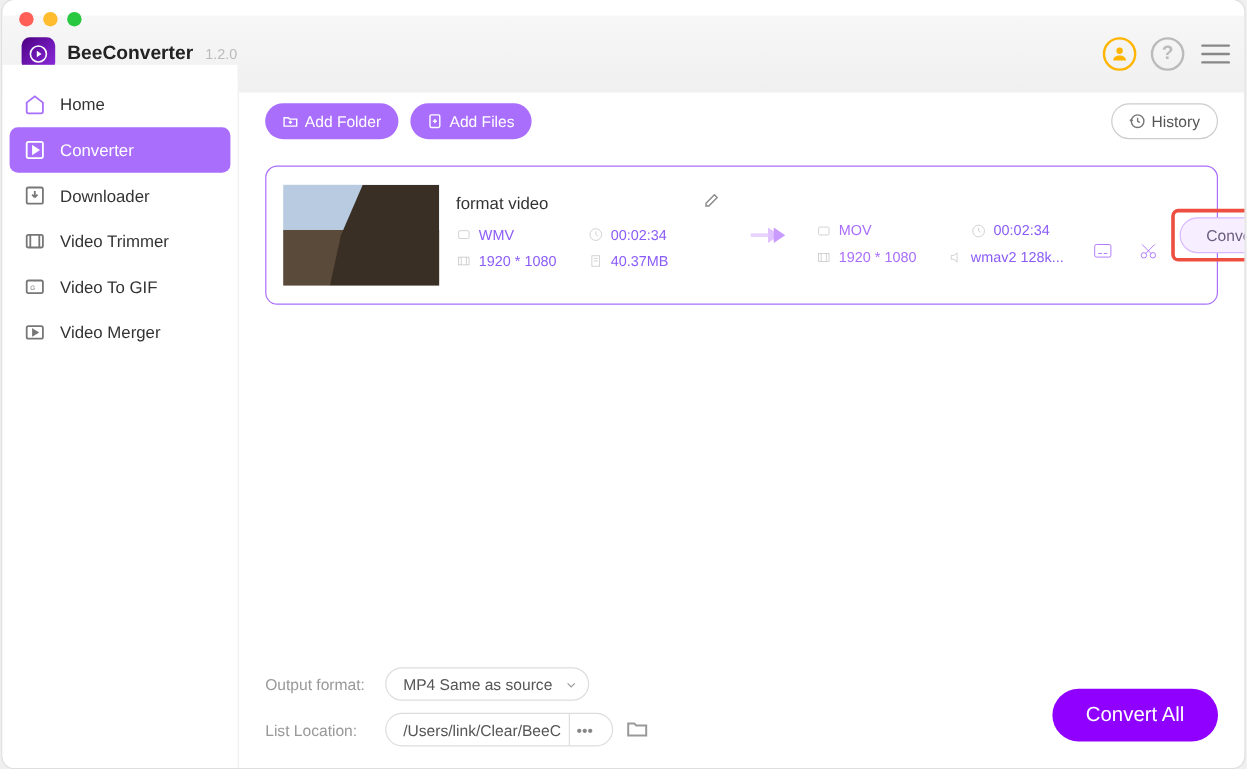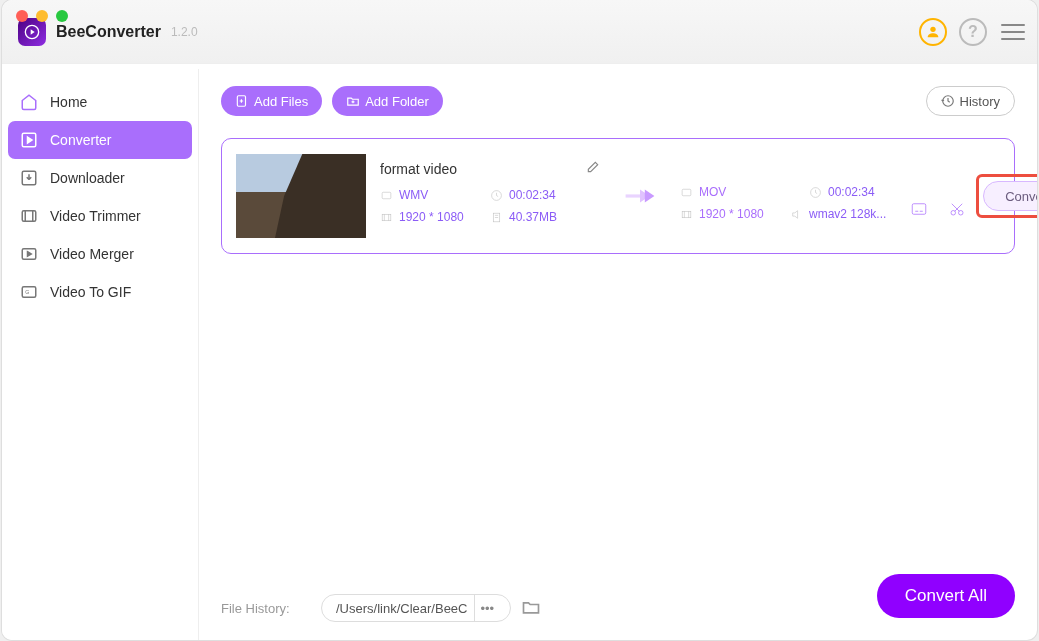--- a/index.html
+++ b/index.html
@@ -15,34 +15,34 @@
     --red: #ed4e3f;
   }
   * { box-sizing: border-box; font-family: -apple-system, Helvetica, Arial, sans-serif; }
   body { margin:0; width:1039px; height:641px; background:var(--bg-gray); position:relative; overflow:hidden;}
   .window { position:absolute; left:2px; top:0; width:1035px; height:640px; background:#fff; border-radius:10px; overflow:hidden; box-shadow:0 0 0 1px #dedede;}
   
   .traffic { position:absolute; left:14px; top:10px; display:flex; gap:8px;}
   .traffic span { width:12px; height:12px; border-radius:50%; display:block;}
   .tl-close{background:#ff5f57;} .tl-min{background:#febc2e;} .tl-max{background:#28c840;}
   
-  .header { height:64px; border-bottom:1px solid #eee; display:flex; align-items:center; padding:0 12px 0 12px; background:linear-gradient(#f7f7f7,#f0f0f0);}
+  .header { height:64px; border-bottom:1px solid #eee; display:flex; align-items:center; padding:0 12px 0 12px; background:linear-gradient(#f7f7f7,#f0f0f0);margin-top:13px;}
   .logo { width:28px; height:28px; border-radius:7px; background:linear-gradient(135deg,#4c0082,#8e2de2); margin-left:4px; display:flex; align-items:center; justify-content:center;}
   .logo svg{width:16px;height:16px;}
   .app-name { font-size:16px; font-weight:600; margin-left:10px; color:#222;}
   .app-ver { font-size:12px; color:#bbb; margin-left:10px;}
   .header-spacer { flex:1;}
   .hbtn { width:28px; height:28px; border-radius:50%; display:flex; align-items:center; justify-content:center; margin-left:12px; cursor:pointer;}
   .acct { border:2px solid var(--orange);}
   .acct svg{width:16px;height:16px;fill:var(--orange);}
   .help { border:2px solid #bbb; color:#bbb; font-weight:700;}
   .hamb { width:24px; margin-left:14px; cursor:pointer;}
   .hamb div{height:2px;background:#888;margin:5px 0;border-radius:2px;}
   
-  .sidebar { position:absolute; left:0; top:69px; bottom:0; width:197px; border-right:1px solid #eee; padding-top:14px; background:#fff;}
+  .sidebar { position:absolute; left:0; top:54px; bottom:0; width:197px; border-right:1px solid #eee; padding-top:14px; background:#fff;}
   .side-item { height:38px; margin:0 6px 0 6px; display:flex; align-items:center; padding:0 10px; border-radius:7px; cursor:pointer; color:#333; font-size:14px;}
   .side-item.active { background:var(--purple); color:#fff;}
   .side-icon { width:22px; height:22px; display:flex; align-items:center; justify-content:center; margin-right:10px;}
   .side-icon svg{width:18px;height:18px;}
   
   .main { position:absolute; left:197px; right:0; top:64px; bottom:0; padding:22px; }
   .toolbar { display:flex; align-items:center;}
   .pill { height:30px; padding:0 14px; border-radius:15px; display:flex; align-items:center; font-size:13px; cursor:pointer;}
   .pill.purple { background:var(--purple); color:#fff; margin-right:10px;}
   .pill.outline { background:#fff; color:#555; border:1px solid #ccc; margin-left:8px;}
@@ -148,52 +148,52 @@
             <rect x="3" y="5" width="18" height="14" rx="2"></rect>
             <path d="M7 5v14M17 5v14"></path>
           </svg>
         </span>
       <span>Video Trimmer</span>
     </div>
     <div class="side-item">
       <span class="side-icon">
           <svg viewBox="0 0 24 24" fill="none" stroke="#777" stroke-width="2">
             <rect x="3" y="5" width="18" height="14" rx="2"></rect>
-            <polygon points="10,9 15,12 10,15" fill="#777"></polygon>
-          </svg>
-        </span>
-      <span>Video Merger</span>
+            <text x="7" y="15" font-size="7" fill="#777" stroke="none">G</text>
+          </svg>
+        </span>
+      <span>Video To GIF</span>
     </div>
     <div class="side-item">
       <span class="side-icon">
           <svg viewBox="0 0 24 24" fill="none" stroke="#777" stroke-width="2">
             <rect x="3" y="5" width="18" height="14" rx="2"></rect>
-            <text x="7" y="15" font-size="7" fill="#777" stroke="none">G</text>
-          </svg>
-        </span>
-      <span>Video To GIF</span>
+            <polygon points="10,9 15,12 10,15" fill="#777"></polygon>
+          </svg>
+        </span>
+      <span>Video Merger</span>
     </div>
   </div>
 
   <div class="main">
 
     <div class="toolbar">
+      <div class="pill purple">
+        <svg viewBox="0 0 24 24" fill="none" stroke="#fff" stroke-width="2">
+            <path d="M3 7h6l2 2h10v10H3z"></path>
+            <path d="M12 11v5M9.5 13.5h5"></path>
+          </svg>
+        <span>Add Folder</span>
+      </div>
       <div class="pill purple">
         <svg viewBox="0 0 24 24" fill="none" stroke="#fff" stroke-width="2">
             <rect x="4" y="3" width="14" height="18" rx="2"></rect>
             <path d="M11 9v6M8 12h6"></path>
           </svg>
         <span>Add Files</span>
-      </div>
-      <div class="pill purple">
-        <svg viewBox="0 0 24 24" fill="none" stroke="#fff" stroke-width="2">
-            <path d="M3 7h6l2 2h10v10H3z"></path>
-            <path d="M12 11v5M9.5 13.5h5"></path>
-          </svg>
-        <span>Add Folder</span>
       </div>
       <div class="spacer"></div>
       <div class="pill outline">
         <svg viewBox="0 0 24 24" fill="none" stroke="#777" stroke-width="2">
             <path d="M3 12a9 9 0 109-9 9 9 0 00-9 9zm0 0l-2-2m2 2l2-2"></path>
             <path d="M12 7v5l3 2"></path>
           </svg>
         <span>History</span>
       </div>
     </div>
@@ -300,21 +300,30 @@
         <div class="convert-btn-wrap">
           <div class="convert-btn">
             <span>Convert</span>
           </div>
         </div>
       </div>
     </div>
 
     <div class="footer">
       <div class="frow">
-        <span class="lbl">File History:</span>
+        <span class="lbl">Output format:</span>
+        <div class="select">
+          <span>MP4 Same as source</span>
+          <svg class="chev" width="12" height="12" viewBox="0 0 24 24" fill="none" stroke="#999" stroke-width="2">
+              <path d="M6 9l6 6 6-6"></path>
+            </svg>
+        </div>
+      </div>
+      <div class="frow">
+        <span class="lbl">List Location:</span>
         <div class="path-box">
           <span>/Users/link/Clear/BeeC</span>
           <span class="dots">•••</span>
         </div>
         <span class="folder-ic">
           <svg width="20" height="20" viewBox="0 0 24 24" fill="none" stroke="#999" stroke-width="2">
               <path d="M3 7h6l2 2h10v10H3z"></path>
             </svg>
         </span>
       </div>

